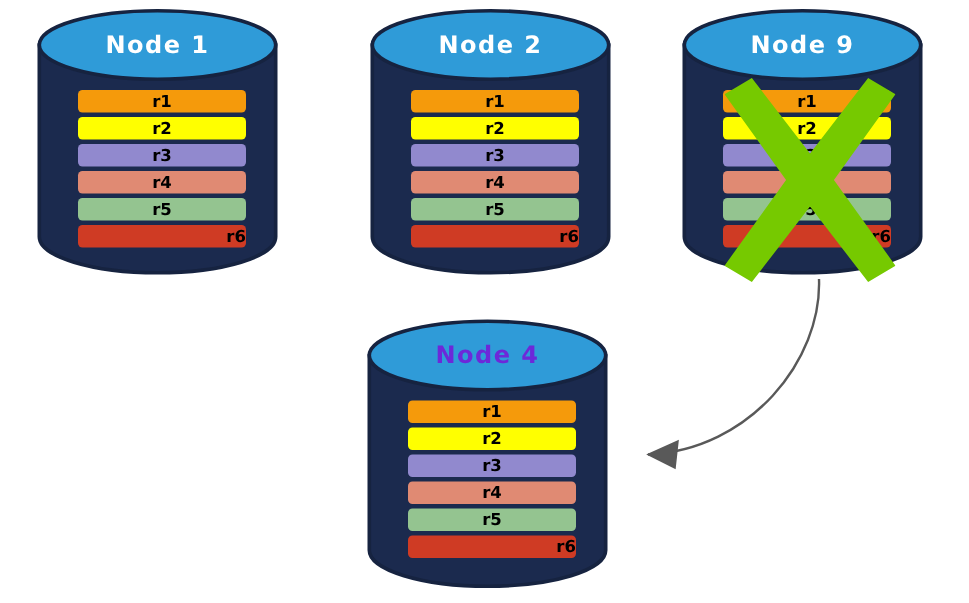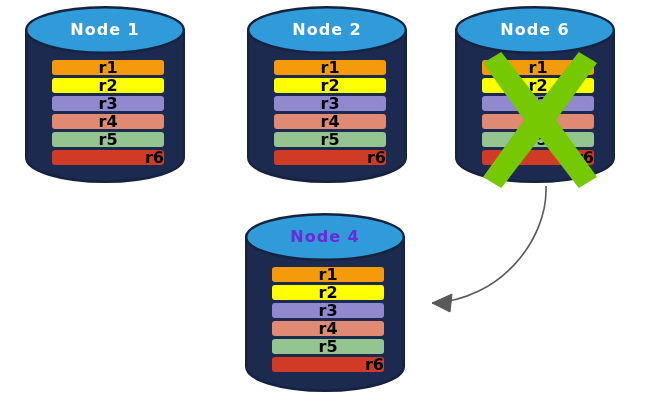--- a/index.html
+++ b/index.html
@@ -48,21 +48,21 @@
     width: 100%;
     box-sizing: border-box;
     display: flex;
     flex-direction: column;
   }
   .row-bar {
     height: 15px;
     border-radius: 3px;
     color: #000000;
     font-weight: bold;
-    font-size: 16px;
+    font-size: 11px;
     line-height: 15px;
     text-align: center;
     margin-bottom: 3px;
     box-sizing: border-box;
   }
   .row-bar:last-child {
     margin-bottom: 0;
     text-align: right;
   }
   .xmark {
@@ -113,21 +113,21 @@
         <div class="row-bar" style="background: rgb(224, 138, 115); color: rgb(0, 0, 0);">r4</div>
         <div class="row-bar" style="background: rgb(148, 196, 144); color: rgb(0, 0, 0);">r5</div>
         <div class="row-bar" style="background: rgb(207, 59, 36); color: rgb(0, 0, 0);">r6</div>
       </div>
     </div>
     <div class="node" style="left: 455px; top: 6px; width: 160px; height: 177px;">
       <svg class="node-svg" width="160" height="177" viewBox="0 0 160 177">
         <path d="M 1.2,24 L 1.2,151.8 A 78.8,24 0 0 0 158.8,151.8 L 158.8,24 Z" fill="#1b2a4e" stroke="#162340" stroke-width="2.4"></path>
         <ellipse cx="80" cy="24" rx="78.8" ry="22.8" fill="#2f9bd8" stroke="#162340" stroke-width="2.4"></ellipse>
       </svg>
-      <div class="node-title" style="top: 16px; color: rgb(255, 255, 255);">Node 6</div>
+      <div class="node-title" style="top: 16px; color: rgb(255, 255, 255);">Node 9</div>
       <div class="rows" style="top: 54px; padding-left: 27px; padding-right: 21px;">
         <div class="row-bar" style="background: rgb(245, 154, 11); color: rgb(0, 0, 0);">r1</div>
         <div class="row-bar" style="background: rgb(255, 255, 0); color: rgb(0, 0, 0);">r2</div>
         <div class="row-bar" style="background: rgb(145, 137, 206); color: rgb(0, 0, 0);">r3</div>
         <div class="row-bar" style="background: rgb(224, 138, 115); color: rgb(0, 0, 0);">r4</div>
         <div class="row-bar" style="background: rgb(148, 196, 144); color: rgb(0, 0, 0);">r5</div>
         <div class="row-bar" style="background: rgb(207, 59, 36); color: rgb(0, 0, 0);">r6</div>
       </div>
     </div>
     <div class="node" style="left: 245px; top: 213px; width: 160px; height: 179px;">

